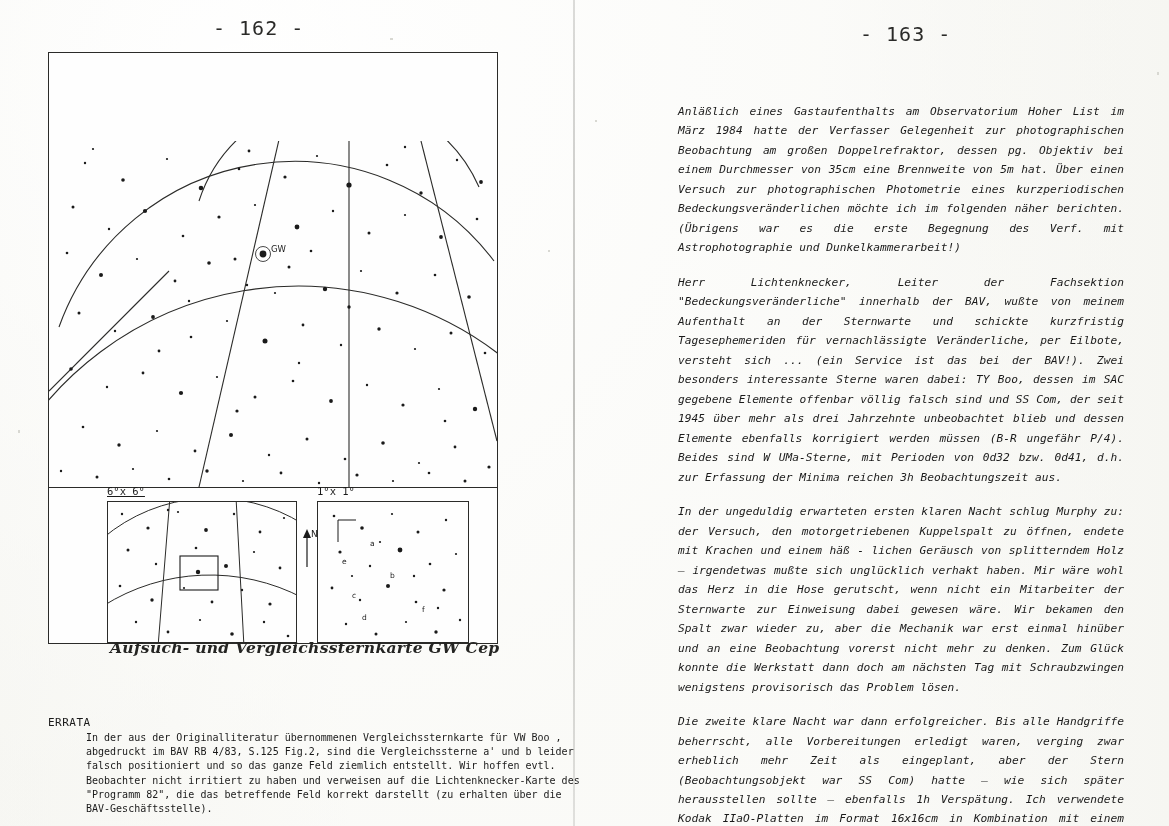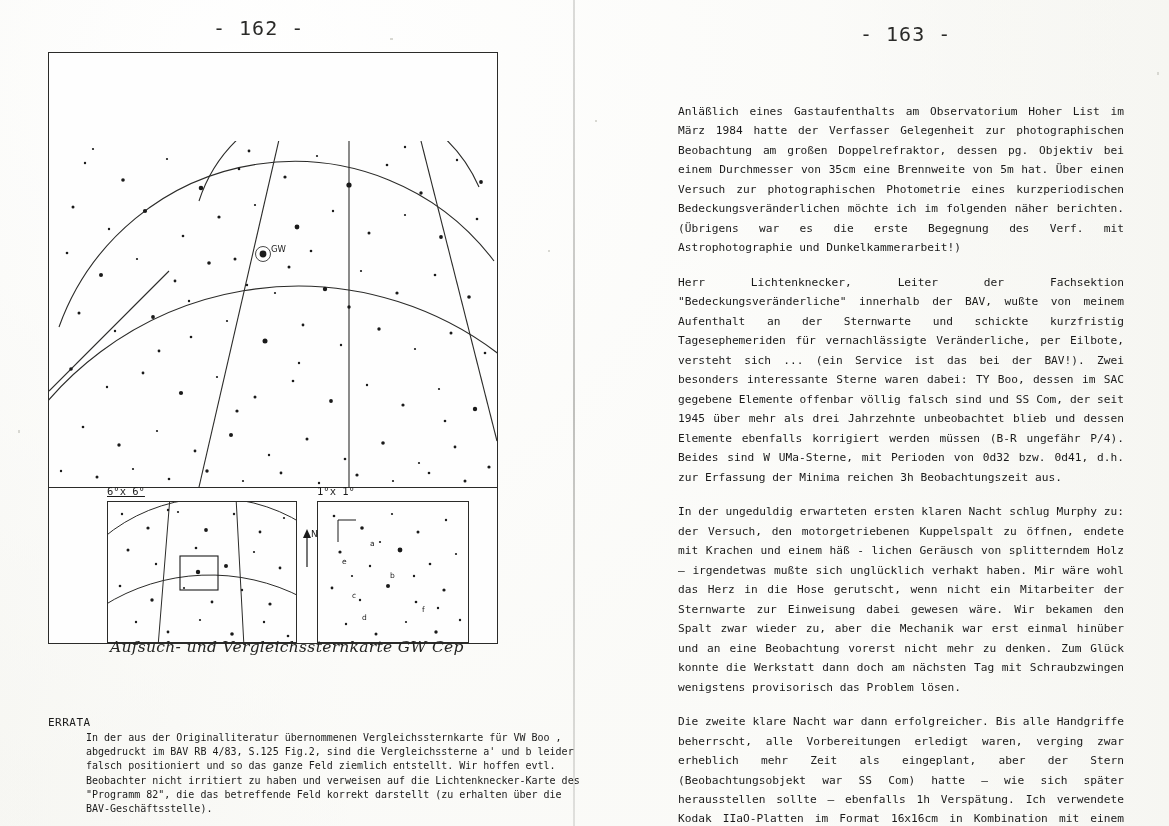--- a/index.html
+++ b/index.html
@@ -134,20 +134,21 @@
 
   .caption {
     position: absolute;
     left: 110px;
     top: 638px;
     font-family: "DejaVu Serif", serif;
     font-style: italic;
     font-size: 15.5px;
     color: #242422;
     letter-spacing: 0.3px;
+    font-weight: bold;
   }
 
   .errata-title {
     position: absolute;
     left: 48px;
     top: 716px;
     font-size: 11px;
     letter-spacing: 0.5px;
   }
   .errata-body {
@@ -175,21 +176,21 @@
   }
   .body-col {
     position: absolute;
     left: 105px;
     top: 102px;
     width: 462px;
     font-size: 11.2px;
     line-height: 1.74;
     text-align: justify;
   }
-  .body-col p { margin: 0 16px 15px 0; }
+  .body-col p { margin: 0 16px 15px 0; font-style: italic; }
 
   
   .fleck { position: absolute; background: #d8d8d2; }
 </style>
 </head>
 <body>
 
 <div class="page">
   <div class="paper-tint"></div>
   <div class="gutter"></div>

